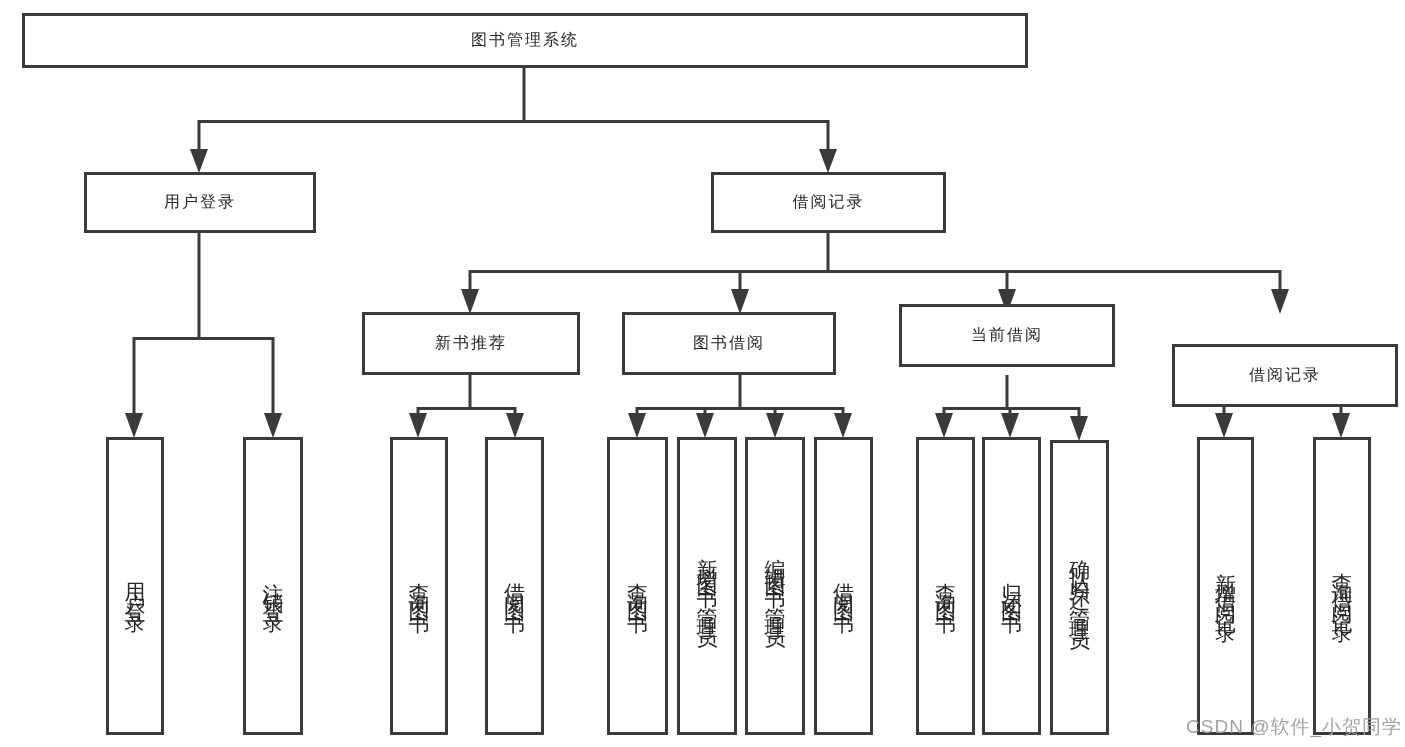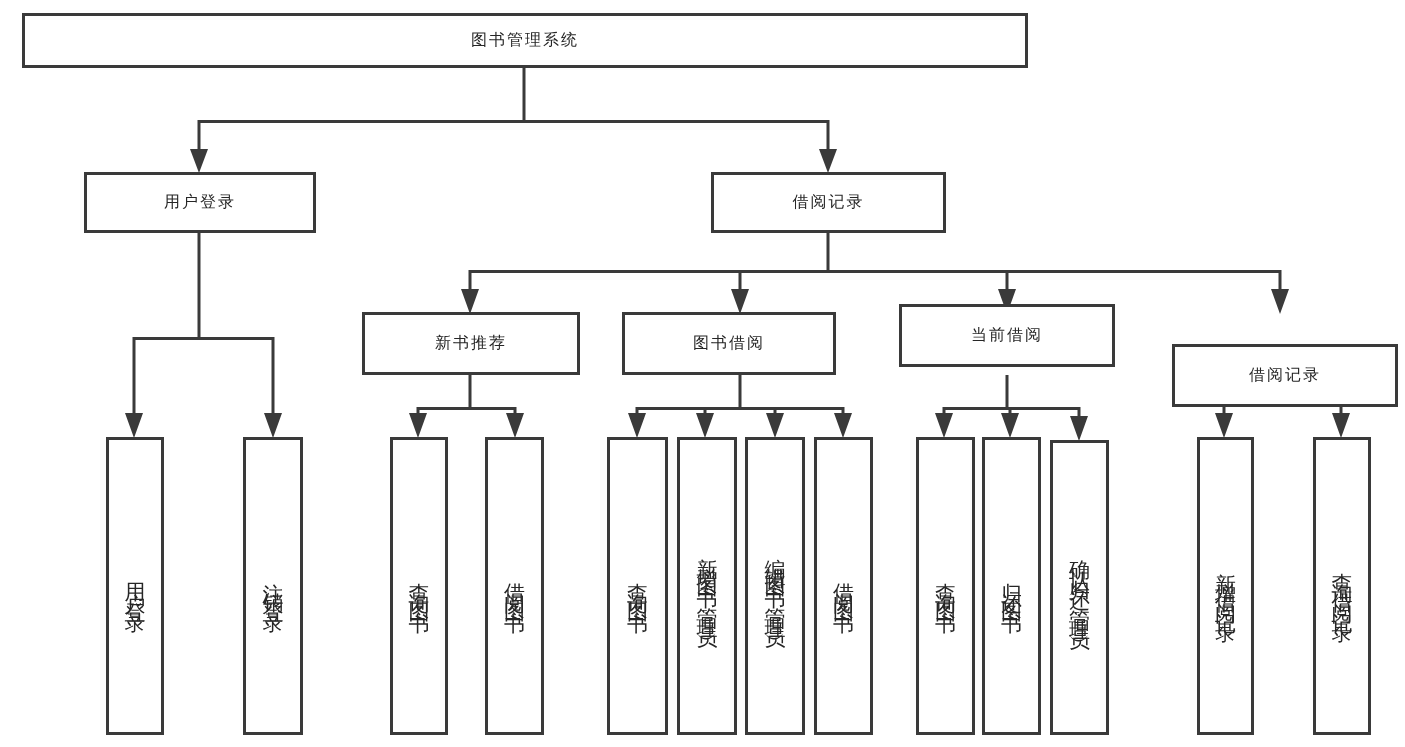--- a/index.html
+++ b/index.html
@@ -151,13 +151,14 @@
     <span class="vtext">确认归还（管理员）</span>
   </div>
 
   <div class="box vbox n-br-add">
     <span class="vtext">新增借阅记录</span>
   </div>
   <div class="box vbox n-br-query">
     <span class="vtext">查询借阅记录</span>
   </div>
 
+  <div class="watermark">CSDN @软件_小贺同学</div>
 </div>
 
 </body></html>

